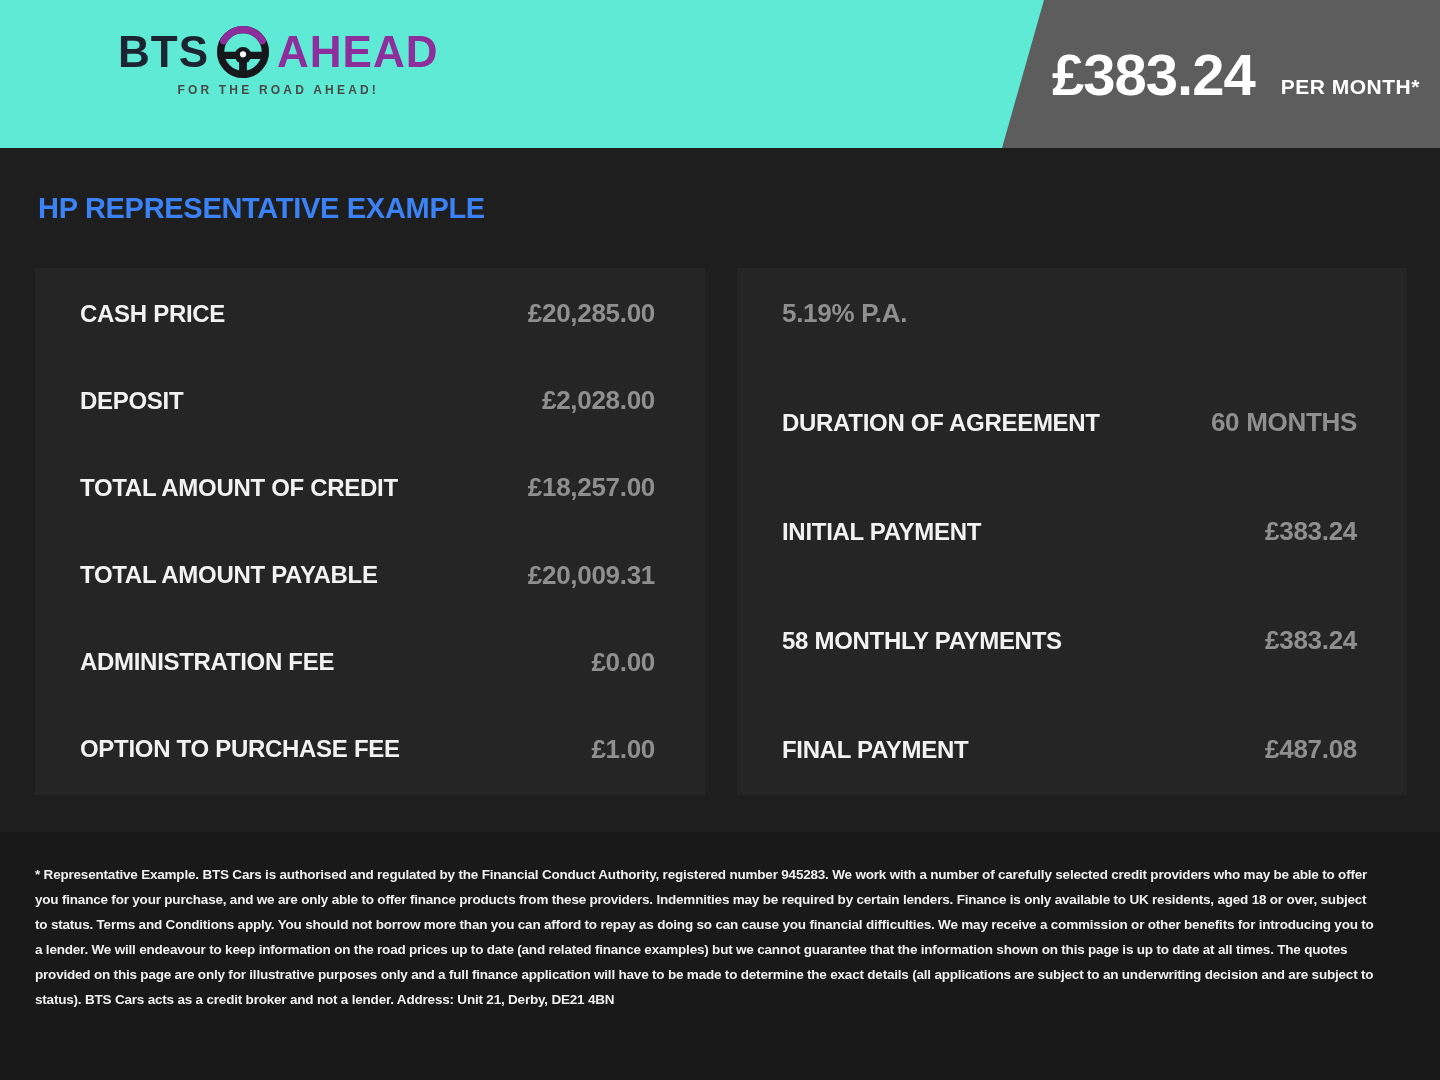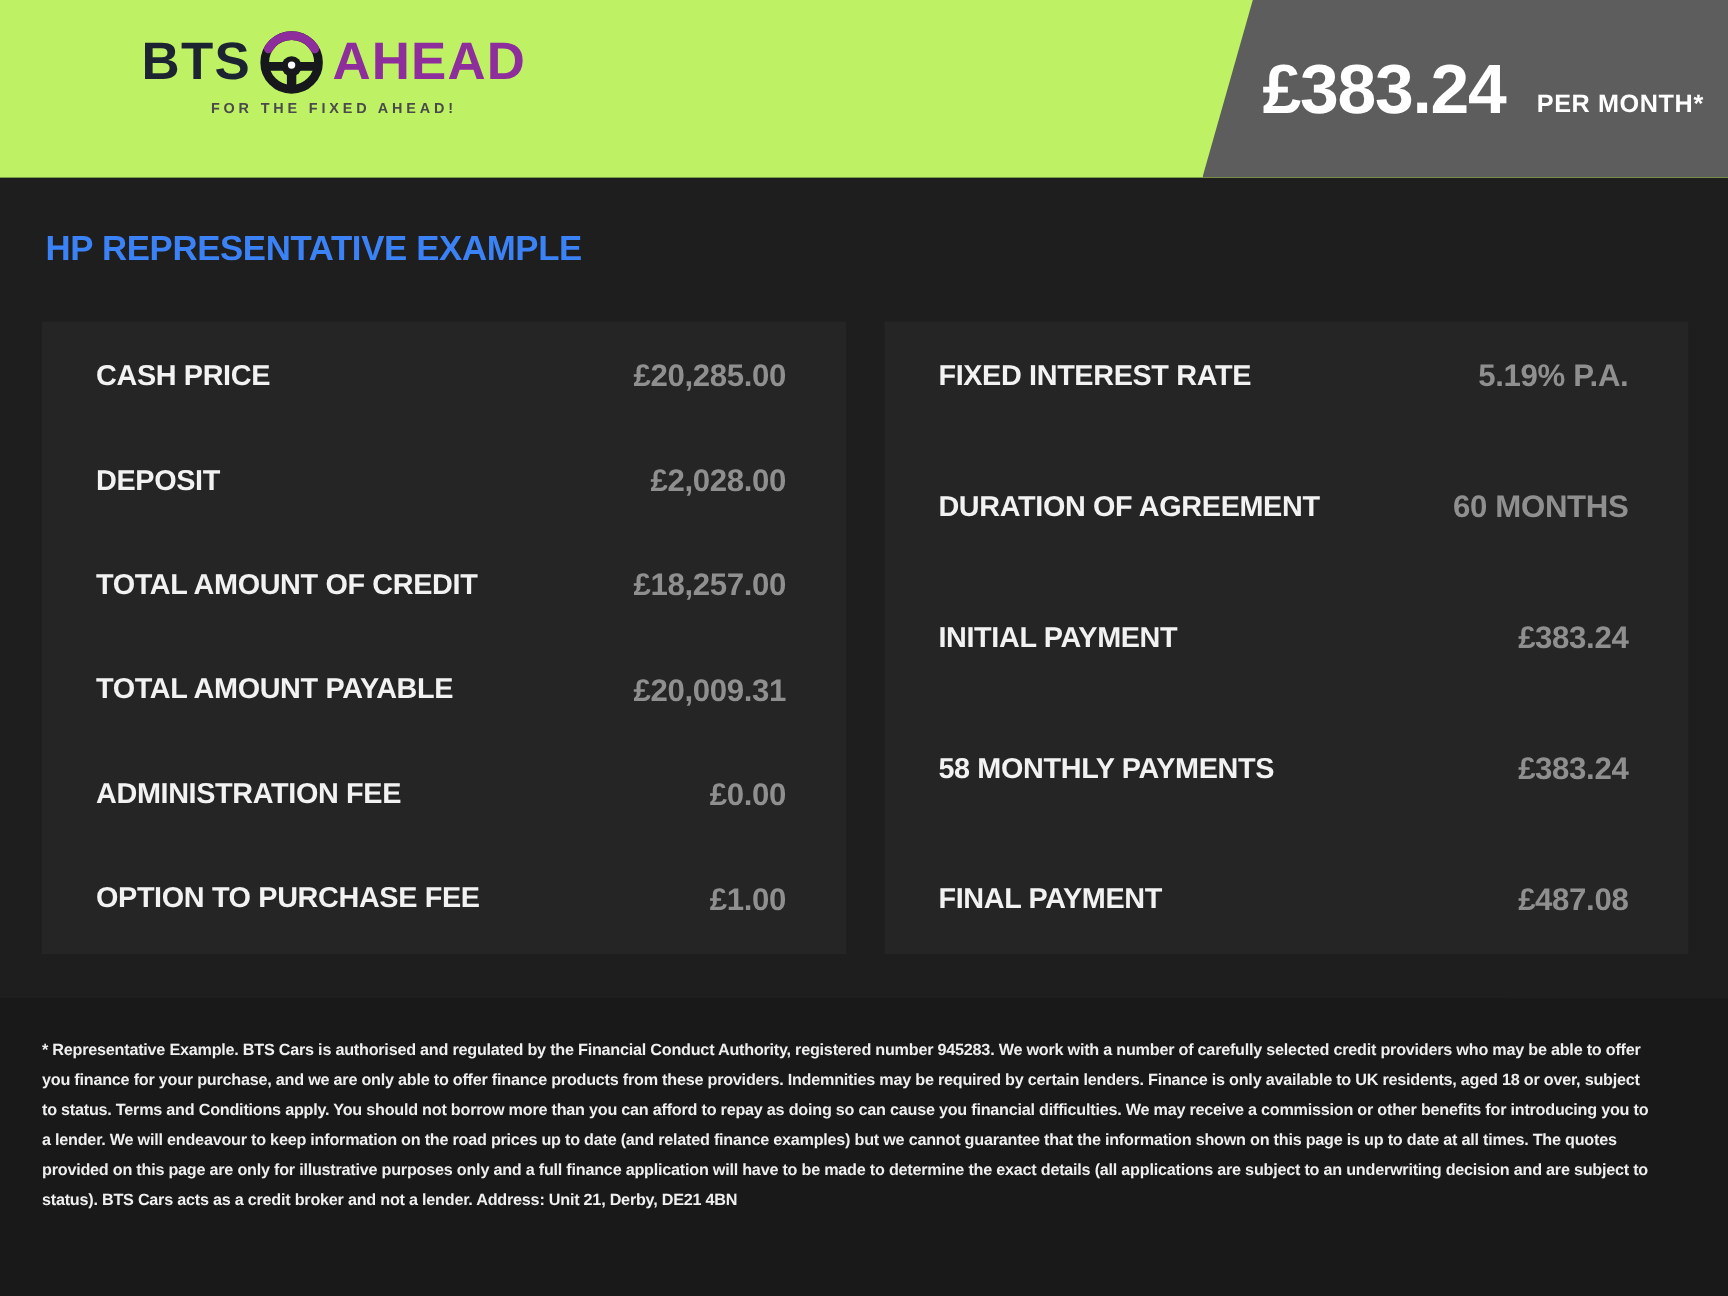--- a/index.html
+++ b/index.html
@@ -8,21 +8,21 @@
     font-family: "Liberation Sans", sans-serif;
     background: #191919;
     overflow: hidden;
   }
   .page { position: relative; width: 1440px; height: 1080px; }
 
   
   .header {
     position: absolute; top: 0; left: 0;
     width: 1440px; height: 156px;
-    background: #bef264;
+    background: #5eead4;
     text-align: right;
   }
   .logo {
     position: absolute; left: 118px; top: 24px;
     display: flex; flex-direction: column; align-items: center;
   }
   .logo-row { display: flex; align-items: center; gap: 4px; }
   .logo-bts {
     font-size: 44px; font-weight: 800; letter-spacing: 1px;
     color: #1c2431;
@@ -112,21 +112,21 @@
           <circle cx="50" cy="50" r="40" fill="none" stroke="#16181c" stroke-width="13"></circle>
           <path d="M 15.4 30 A 40 40 0 0 1 84.6 30" fill="none" stroke="#8e2d9c" stroke-width="13" stroke-linecap="round"></path>
           <line x1="13" y1="56" x2="40" y2="56" stroke="#16181c" stroke-width="13" stroke-linecap="round"></line>
           <line x1="60" y1="56" x2="87" y2="56" stroke="#16181c" stroke-width="13" stroke-linecap="round"></line>
           <line x1="50" y1="66" x2="50" y2="86" stroke="#16181c" stroke-width="14" stroke-linecap="round"></line>
           <circle cx="50" cy="56" r="15" fill="#16181c"></circle>
           <circle cx="50" cy="54" r="5.5" fill="#ffffff"></circle>
         </svg>
         <span class="logo-cars">AHEAD</span>
       </div>
-      <div class="logo-tagline">FOR THE FIXED AHEAD!</div>
+      <div class="logo-tagline">FOR THE ROAD AHEAD!</div>
     </div>
 
     <div class="price-banner">
       <span class="price-amount">£383.24</span>
       <span class="price-period">PER MONTH*</span>
     </div>
   </div>
 
   <div class="main">
     <div class="main-title">HP REPRESENTATIVE EXAMPLE</div>
@@ -153,21 +153,20 @@
         <span class="fvalue">£0.00</span>
       </div>
       <div class="frow">
         <span class="flabel">OPTION TO PURCHASE FEE</span>
         <span class="fvalue">£1.00</span>
       </div>
     </div>
 
     <div class="panel panel-right">
       <div class="frow">
-        <span class="flabel">FIXED INTEREST RATE</span>
         <span class="fvalue">5.19% P.A.</span>
       </div>
       <div class="frow">
         <span class="flabel">DURATION OF AGREEMENT</span>
         <span class="fvalue">60 MONTHS</span>
       </div>
       <div class="frow">
         <span class="flabel">INITIAL PAYMENT</span>
         <span class="fvalue">£383.24</span>
       </div>

